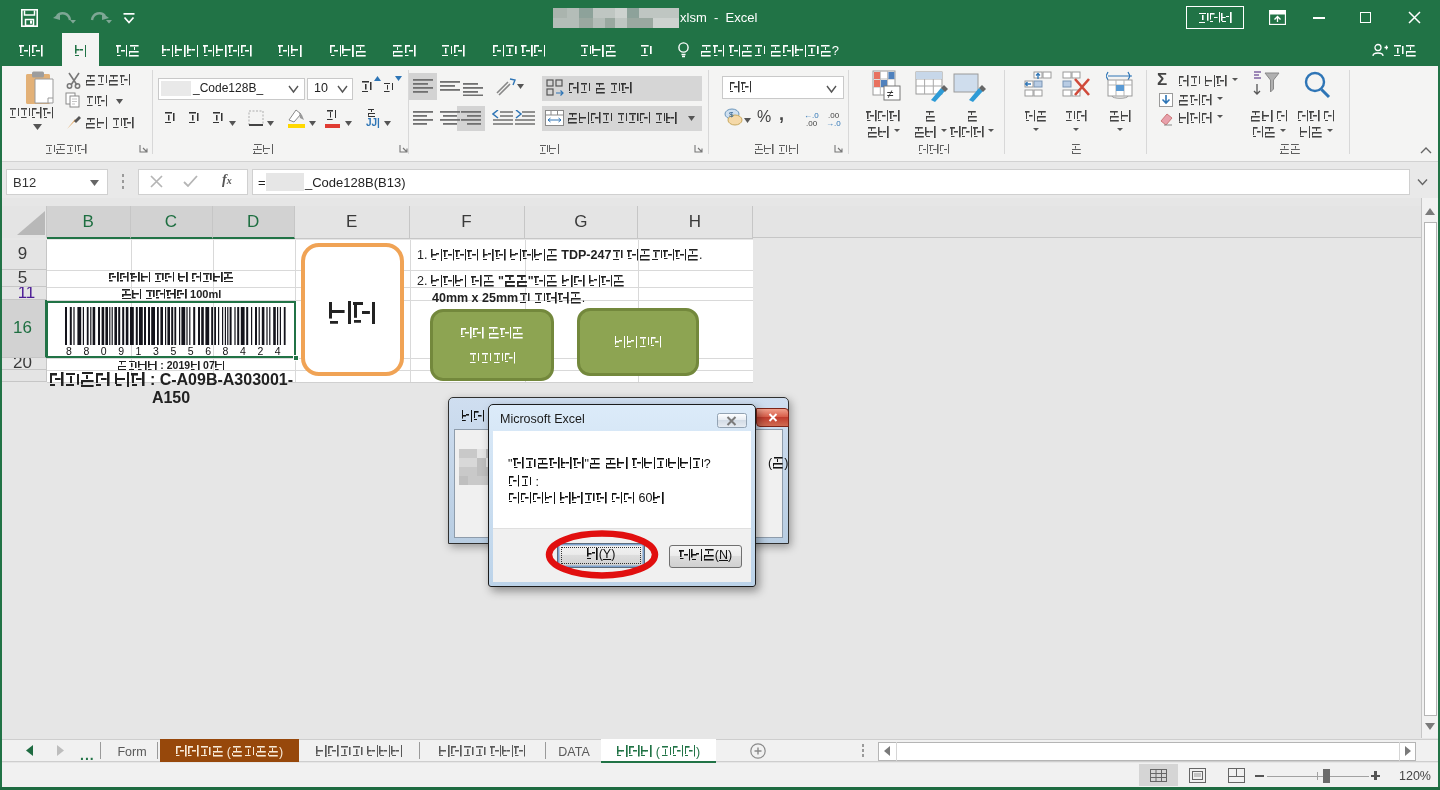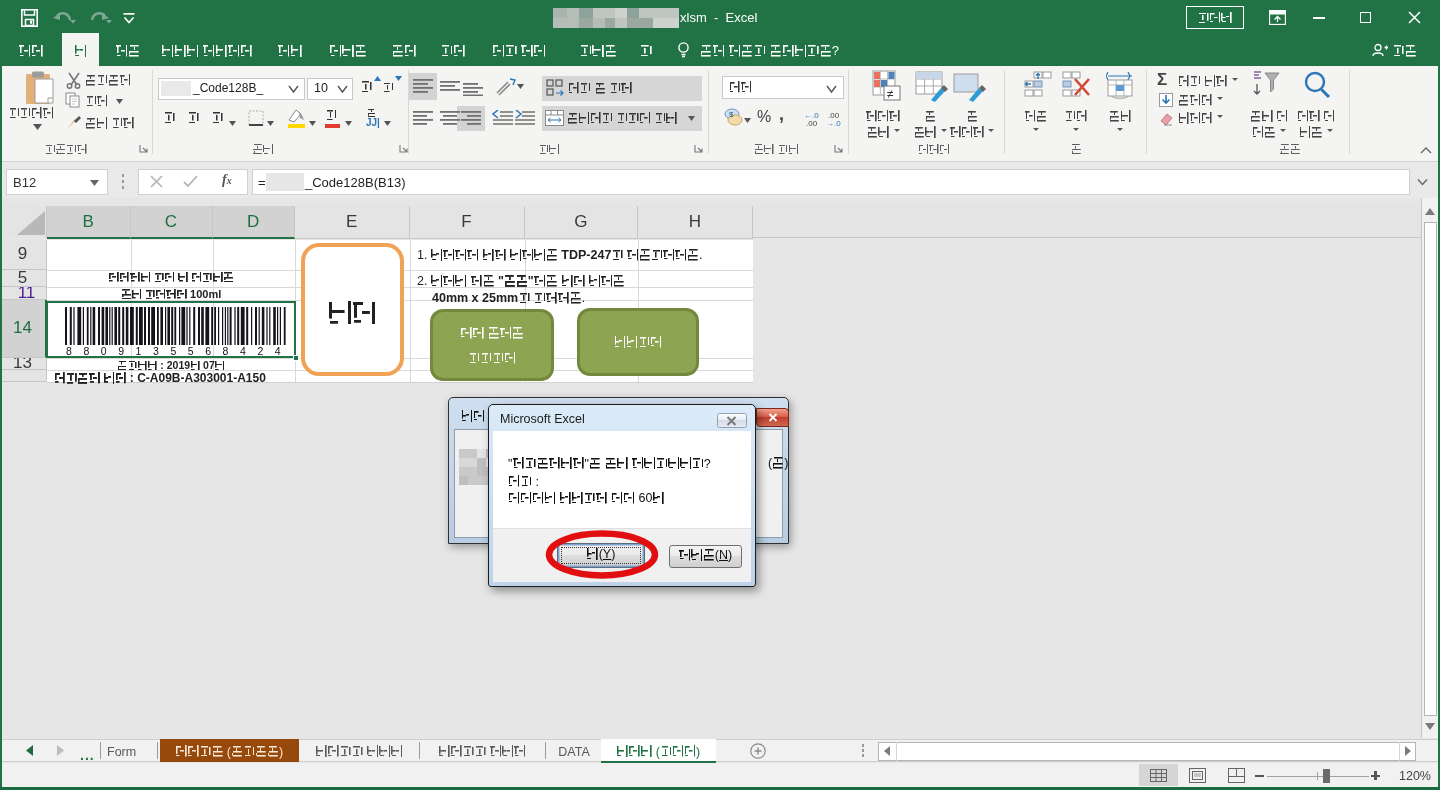--- a/index.html
+++ b/index.html
@@ -420,24 +420,24 @@
 <div class="a" style="left:2px;top:239.5px;width:45px;height:30.5px;background:#e4e4e4;border-right:1px solid #c6c6c6;border-bottom:1px solid #c6c6c6;overflow:hidden">
     <div style="position:absolute;left:0;top:50%;transform:translateY(-50%);width:41px;text-align:center;font-size:17px;color:#3a3a3a">9</div>
   </div>
 <div class="a" style="left:2px;top:270px;width:45px;height:16.5px;background:#e4e4e4;border-right:1px solid #c6c6c6;border-bottom:1px solid #c6c6c6;overflow:hidden">
     <div style="position:absolute;left:0;top:50%;transform:translateY(-50%);width:41px;text-align:center;font-size:17px;color:#3a3a3a">5</div>
   </div>
 <div class="a" style="left:2px;top:286.5px;width:45px;height:13.0px;background:#e4e4e4;border-right:1px solid #c6c6c6;border-bottom:1px solid #c6c6c6;overflow:hidden">
     <div style="position:absolute;left:4px;top:50%;transform:translateY(-50%);width:41px;text-align:center;font-size:17px;color:#4c1d95">11</div>
   </div>
 <div class="a" style="left:2px;top:299.5px;width:45px;height:58.0px;background:#d2d2d2;border-right:2.5px solid #217346;border-bottom:1px solid #c6c6c6;overflow:hidden">
-    <div style="position:absolute;left:0;top:50%;transform:translateY(-50%);width:41px;text-align:center;font-size:17px;color:#1e6f41">14</div>
+    <div style="position:absolute;left:0;top:50%;transform:translateY(-50%);width:41px;text-align:center;font-size:17px;color:#1e6f41">16</div>
   </div>
 <div class="a" style="left:2px;top:357.5px;width:45px;height:12.0px;background:#e4e4e4;border-right:1px solid #c6c6c6;border-bottom:1px solid #c6c6c6;overflow:hidden">
-    <div style="position:absolute;left:0;top:50%;transform:translateY(-50%);width:41px;text-align:center;font-size:17px;color:#3a3a3a">13</div>
+    <div style="position:absolute;left:0;top:50%;transform:translateY(-50%);width:41px;text-align:center;font-size:17px;color:#3a3a3a">20</div>
   </div>
 <div class="a" style="left:2px;top:369.5px;width:45px;height:12.0px;background:#e4e4e4;border-right:1px solid #c6c6c6;border-bottom:1px solid #c6c6c6;overflow:hidden">
     <div style="position:absolute;left:0;top:50%;transform:translateY(-50%);width:41px;text-align:center;font-size:17px;color:#3a3a3a"></div>
   </div>
 <div class="a" style="left:47px;top:239.5px;width:706px;height:142px;background:#fff"></div>
 <div class="a" style="left:130.5px;top:239.5px;width:1px;height:142px;background:#d9d9d9"></div>
 <div class="a" style="left:212.5px;top:239.5px;width:1px;height:142px;background:#d9d9d9"></div>
 <div class="a" style="left:295px;top:239.5px;width:1px;height:142px;background:#d9d9d9"></div>
 <div class="a" style="left:409.5px;top:239.5px;width:1px;height:142px;background:#d9d9d9"></div>
 <div class="a" style="left:524.5px;top:239.5px;width:1px;height:142px;background:#d9d9d9"></div>
@@ -519,21 +519,21 @@
 <span class="a" style="left:170.39999999999998px;top:344.5px;font-size:10.5px;color:#111">5</span>
 <span class="a" style="left:187.79999999999998px;top:344.5px;font-size:10.5px;color:#111">5</span>
 <span class="a" style="left:205.2px;top:344.5px;font-size:10.5px;color:#111">6</span>
 <span class="a" style="left:222.6px;top:344.5px;font-size:10.5px;color:#111">8</span>
 <span class="a" style="left:240.0px;top:344.5px;font-size:10.5px;color:#111">4</span>
 <span class="a" style="left:257.4px;top:344.5px;font-size:10.5px;color:#111">2</span>
 <span class="a" style="left:274.79999999999995px;top:344.5px;font-size:10.5px;color:#111">4</span>
 <div class="a" style="left:46px;top:301px;width:250px;height:56.5px;border:2px solid #217346"></div>
 <div class="a" style="left:292.5px;top:354.5px;width:6px;height:6px;background:#217346;border:1px solid #fff"></div>
 <div class="a kb" style="left:47px;top:359px;width:248px;text-align:center;font-size:10.5px;font-weight:bold;color:#222"><i class="k k2"></i><i class="k k3"></i><i class="k k1"></i><i class="k k1"></i> : 2019<i class="k k1"></i> 07<i class="k k1"></i></div>
-<div class="a kb" style="left:36px;top:371px;width:248px;text-align:center;font-size:12px;font-weight:bold;color:#222"><i class="k k0"></i><i class="k k3"></i><i class="k k2"></i><i class="k k0"></i> <i class="k k1"></i><i class="k k0"></i> : C-A09B-A303001-A150</div>
+<div class="a kb" style="left:47px;top:371px;width:248px;text-align:center;font-size:16px;font-weight:bold;color:#222"><i class="k k0"></i><i class="k k3"></i><i class="k k2"></i><i class="k k0"></i> <i class="k k1"></i><i class="k k0"></i> : C-A09B-A303001-A150</div>
 <div class="a" style="left:301px;top:242.5px;width:102.5px;height:133px;background:#fff;border:4.5px solid #f0a355;border-radius:18px"></div>
 <div class="a" style="left:301px;top:298px;width:102px;text-align:center;font-size:25px;color:#222"><i class="k k1"></i><i class="k k0"></i></div>
 <div class="a" style="left:417px;top:248px;font-size:12.5px;color:#222">1. <i class="k k1"></i><i class="k k0"></i><i class="k k0"></i><i class="k k0"></i> <i class="k k1"></i><i class="k k0"></i> <i class="k k1"></i><i class="k k0"></i><i class="k k1"></i><i class="k k2"></i> <b>TDP-247</b><i class="k k3"></i> <i class="k k0"></i><i class="k k2"></i><i class="k k3"></i><i class="k k0"></i><i class="k k0"></i><i class="k k2"></i>.</div>
 <div class="a" style="left:417px;top:274px;font-size:12.5px;color:#222">2. <i class="k k1"></i><i class="k k0"></i><i class="k k1"></i> <i class="k k0"></i><i class="k k2"></i> <b>"<i class="k k2"></i><i class="k k2"></i>"</b><i class="k k0"></i><i class="k k2"></i> <i class="k k1"></i><i class="k k0"></i> <i class="k k1"></i><i class="k k0"></i><i class="k k2"></i></div>
 <div class="a" style="left:432px;top:291px;font-size:12.5px;color:#222"><b>40mm x 25mm</b><i class="k k3"></i> <i class="k k3"></i><i class="k k0"></i><i class="k k0"></i><i class="k k2"></i>.</div>
 <div class="a" style="left:430px;top:308.5px;width:124px;height:72px;background:#8da452;border:3.5px solid #73883c;border-radius:13px"></div>
 <div class="a" style="left:430px;top:326px;width:124px;text-align:center;font-size:12.5px;color:#fff"><i class="k k0"></i><i class="k k0"></i> <i class="k k2"></i><i class="k k0"></i><i class="k k2"></i></div>
 <div class="a" style="left:430px;top:351px;width:124px;text-align:center;font-size:12.5px;color:#fff"><i class="k k3"></i><i class="k k3"></i><i class="k k3"></i><i class="k k0"></i></div>
 <div class="a" style="left:577px;top:307.5px;width:122px;height:68px;background:#8da452;border:3.5px solid #73883c;border-radius:13px"></div>
 <div class="a" style="left:577px;top:335px;width:122px;text-align:center;font-size:12.5px;color:#fff"><i class="k k1"></i><i class="k k1"></i><i class="k k3"></i><i class="k k0"></i></div>
@@ -582,21 +582,21 @@
 </svg>
 <div class="a" style="left:2px;top:738.5px;width:1436px;height:23.5px;background:#f1f1f1;border-top:1px solid #cecece;border-bottom:1px solid #cecece"></div>
 <svg class="a" style="left:26px;top:745px" width="8" height="11" viewBox="0 0 8 11">
     <path d="M7 0 L0 5.5 L7 11 Z" fill="#1e6b41"></path>
   </svg>
 <svg class="a" style="left:56px;top:745px" width="8" height="11" viewBox="0 0 8 11">
     <path d="M1 0 L8 5.5 L1 11 Z" fill="#bdbdbd"></path>
   </svg>
 <div class="a" style="left:80px;top:747px;font-size:14px;color:#217346;font-weight:bold;letter-spacing:1px">...</div>
 <div class="a" style="left:100px;top:742px;width:1px;height:17px;background:#9a9a9a"></div>
-<div class="a" style="left:107px;top:744.5px;width:50px;text-align:left;font-size:12.5px;color:#595959">Form</div>
+<div class="a" style="left:107px;top:744.5px;width:50px;text-align:center;font-size:12.5px;color:#595959">Form</div>
 <div class="a" style="left:157px;top:742px;width:1px;height:17px;background:#9a9a9a"></div>
 <div class="a" style="left:159.5px;top:739px;width:139.5px;height:23px;background:#97480b"></div>
 <div class="a" style="left:159.5px;top:744.5px;width:139.5px;text-align:center;font-size:12.5px;color:#f8ead8"><i class="k k0"></i><i class="k k0"></i><i class="k k3"></i><i class="k k2"></i> (<i class="k k2"></i><i class="k k3"></i><i class="k k2"></i><i class="k k2"></i>)</div>
 <div class="a" style="left:302px;top:744.5px;width:114px;text-align:center;font-size:12.5px;color:#595959"><i class="k k1"></i><i class="k k0"></i><i class="k k3"></i><i class="k k3"></i> <i class="k k1"></i><i class="k k1"></i><i class="k k1"></i></div>
 <div class="a" style="left:419px;top:742px;width:1px;height:17px;background:#9a9a9a"></div>
 <div class="a" style="left:425px;top:744.5px;width:114px;text-align:center;font-size:12.5px;color:#595959"><i class="k k1"></i><i class="k k0"></i><i class="k k3"></i><i class="k k3"></i> <i class="k k0"></i><i class="k k1"></i><i class="k k0"></i></div>
 <div class="a" style="left:545px;top:742px;width:1px;height:17px;background:#9a9a9a"></div>
 <div class="a" style="left:549px;top:744.5px;width:50px;text-align:center;font-size:12.5px;color:#595959">DATA</div>
 <div class="a" style="left:600.5px;top:739px;width:115.5px;height:23.5px;background:#fff;border-bottom:2.5px solid #217346"></div>
 <div class="a" style="left:600.5px;top:744.5px;width:115.5px;text-align:center;font-size:12.5px;color:#217346"><i class="k k1"></i><i class="k k0"></i><i class="k k1"></i> (<i class="k k3"></i><i class="k k0"></i><i class="k k0"></i>)</div>

